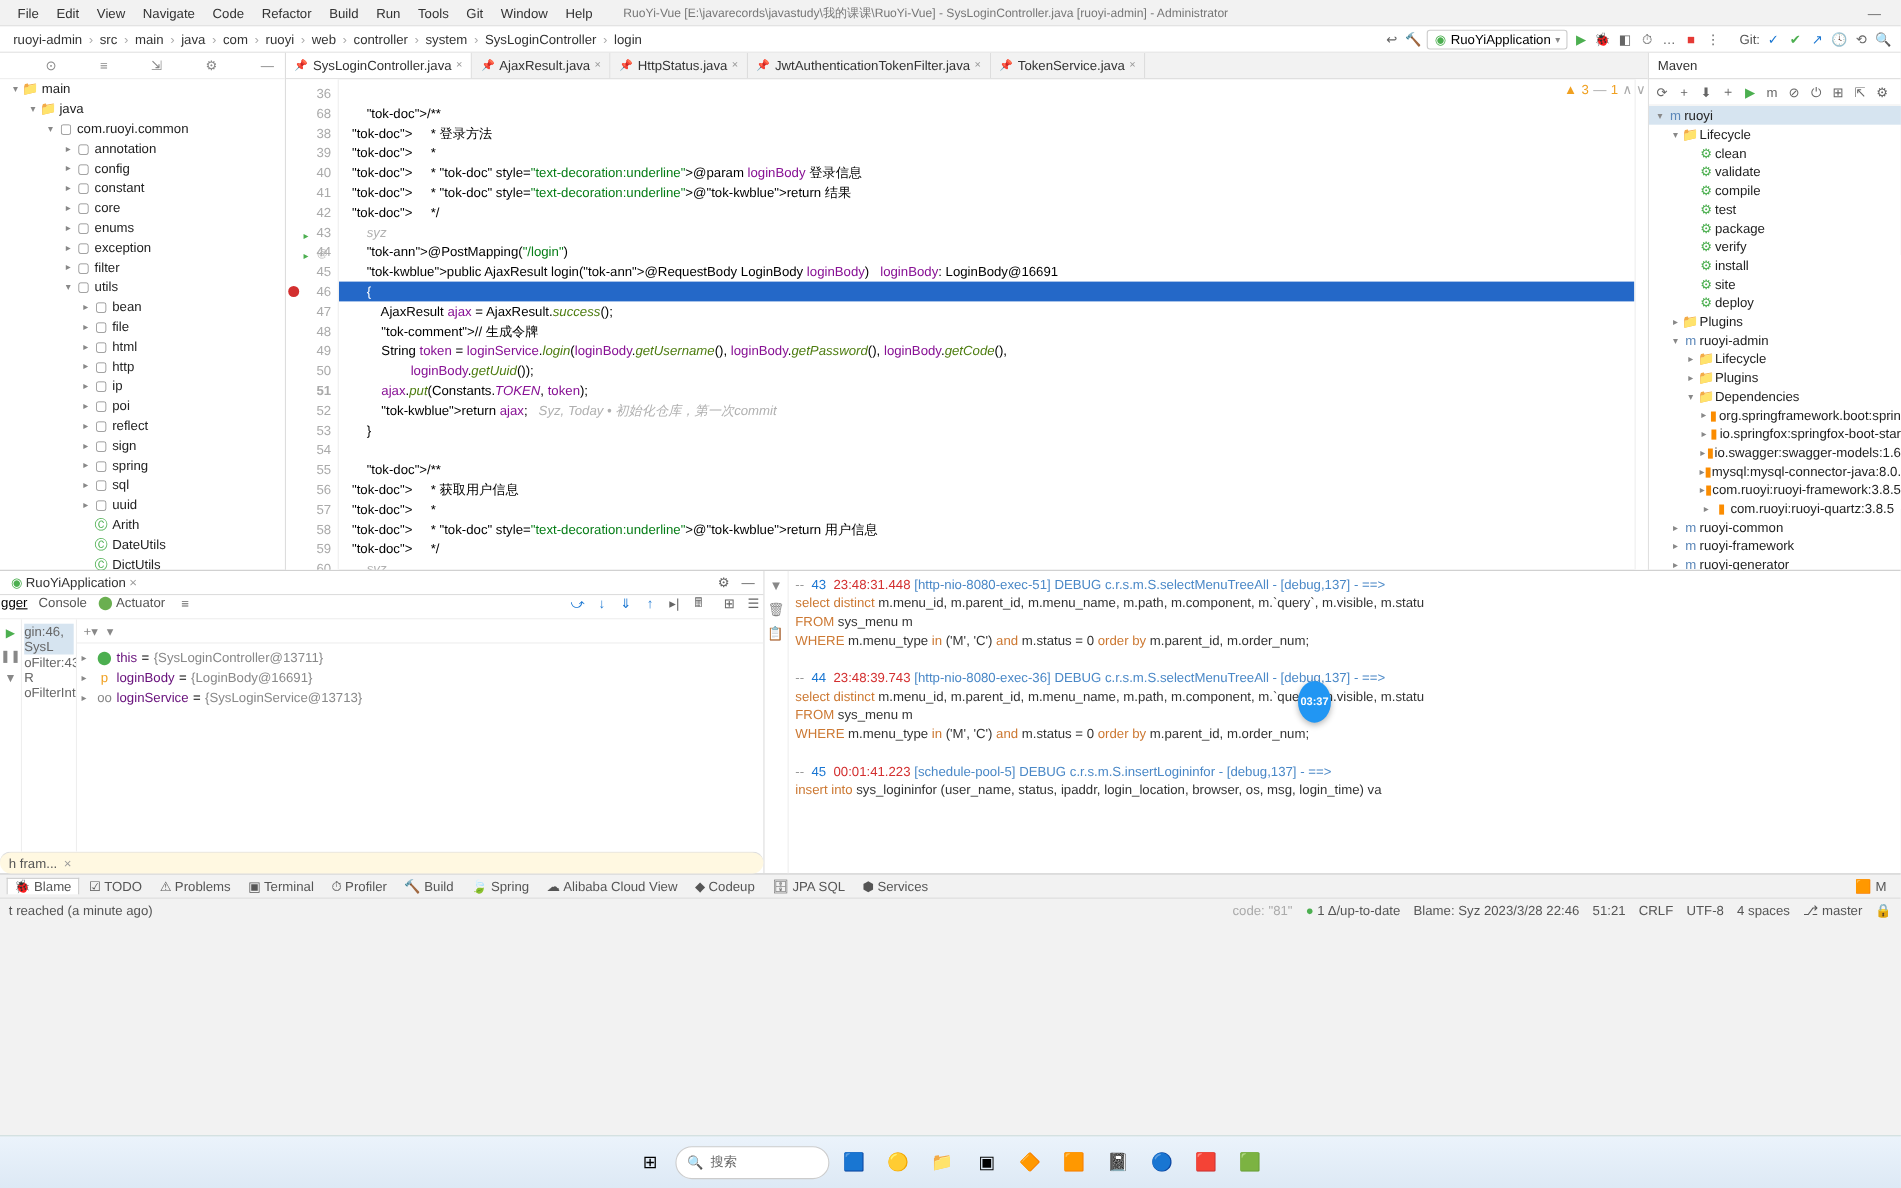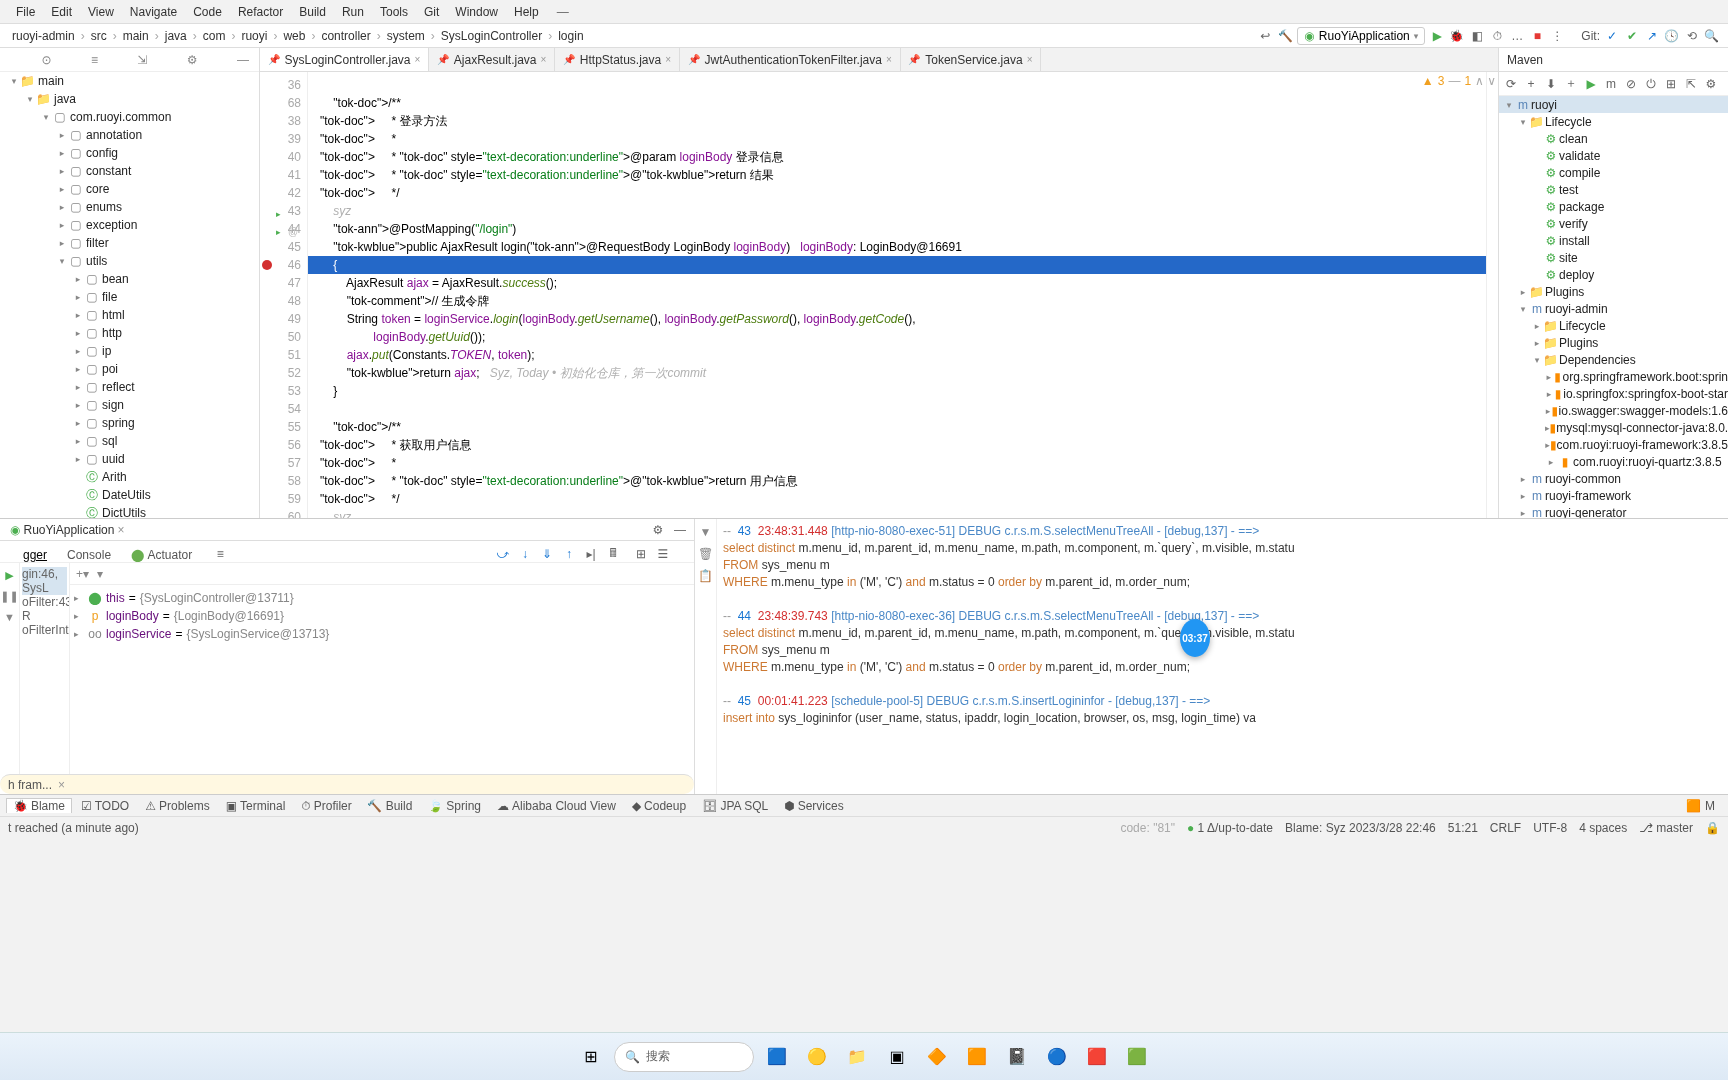--- a/index.html
+++ b/index.html
@@ -73,21 +73,21 @@
   .mvn-jar { color: #fb8c00; }
   .mvn-label { color: #222; }
 
   
   .debug-panel { height: 276px; background: #fff; border-top: 1px solid #ccc; display: flex; }
   .debug-left { flex: 0 0 695px; display: flex; flex-direction: column; border-right: 1px solid #ddd; }
   .debug-tab-row { height: 22px; display: flex; align-items: center; border-bottom: 1px solid #ddd; padding: 0 6px; gap: 6px; }
   .debug-tab-row .run-tab { color: #333; padding: 0 4px; cursor: pointer; display: flex; align-items: center; gap: 3px; }
   .debug-tab-row .run-tab.active { font-weight: 500; }
   .debug-tab-row .spacer { flex: 1; }
-  .debug-sub-tabs { height: 22px; display: flex; align-items: flex-end; border-bottom: 1px solid #eee; padding: 0 23px; gap: 20px; }
+  .debug-sub-tabs { height: 22px; display: flex; align-items: flex-start; border-bottom: 1px solid #eee; padding: 0 1px; gap: 10px; }
   .debug-sub-tabs .stab { color: #555; cursor: pointer; display: flex; align-items: center; gap: 3px; }
   .debug-sub-tabs .stab.active { color: #000; text-decoration: underline; }
   .dbg-toolbar-icons { margin-left: auto; display: flex; gap: 6px; color: #666; }
   .dbg-toolbar-icons span { cursor: pointer; }
   .debug-body { flex: 1; display: flex; }
   .debug-side-gutter { width: 20px; display: flex; flex-direction: column; align-items: center; gap: 8px; padding-top: 6px; border-right: 1px solid #eee; }
   .debug-side-gutter span { color: #888; cursor: pointer; font-size: 11px; }
   .debug-frames { width: 50px; border-right: 1px solid #eee; font-size: 11px; color: #666; padding: 4px 2px; overflow: hidden; }
   .debug-vars { flex: 1; display: flex; flex-direction: column; }
   .eval-bar { height: 22px; border-bottom: 1px solid #eee; display: flex; align-items: center; padding: 0 6px; gap: 8px; color: #aaa; }
@@ -141,20 +141,21 @@
   <span class="menu-item">View</span>
   <span class="menu-item">Navigate</span>
   <span class="menu-item">Code</span>
   <span class="menu-item">Refactor</span>
   <span class="menu-item">Build</span>
   <span class="menu-item">Run</span>
   <span class="menu-item">Tools</span>
   <span class="menu-item">Git</span>
   <span class="menu-item">Window</span>
   <span class="menu-item">Help</span>
+  <span class="title">RuoYi-Vue [E:\javarecords\javastudy\我的课课\RuoYi-Vue] - SysLoginController.java [ruoyi-admin] - Administrator</span>
   <span class="win-btn">—</span>
 </div>
 
 <div class="toolbar">
   <div class="breadcrumbs">
     <span class="crumb">ruoyi-admin</span>
       <span class="sep">›</span>
     <span class="crumb">src</span>
       <span class="sep">›</span>
     <span class="crumb">main</span>
@@ -385,21 +386,21 @@
           <div style="position: relative; height: 18px;">41</div>
           <div style="position: relative; height: 18px;">42</div>
           <div style="position: relative; height: 18px;">43<span class="arrow-green" style="top: 3px;">▸</span></div>
           <div style="position: relative; height: 18px;">44<span class="arrow-green" style="top: 3px;">▸</span><span class="link-ic" style="top: 3px;">@</span></div>
           <div style="position: relative; height: 18px;">45</div>
           <div style="position: relative; height: 18px;">46<span class="bp" style="top: 4px;"></span></div>
           <div style="position: relative; height: 18px;">47</div>
           <div style="position: relative; height: 18px;">48</div>
           <div style="position: relative; height: 18px;">49</div>
           <div style="position: relative; height: 18px;">50</div>
-          <div style="position: relative; height: 18px;">51</div>
+          <div style="position: relative; height: 18px; font-weight: bold;">51</div>
           <div style="position: relative; height: 18px;">52</div>
           <div style="position: relative; height: 18px;">53</div>
           <div style="position: relative; height: 18px;">54</div>
           <div style="position: relative; height: 18px;">55</div>
           <div style="position: relative; height: 18px;">56</div>
           <div style="position: relative; height: 18px;">57</div>
           <div style="position: relative; height: 18px;">58</div>
           <div style="position: relative; height: 18px;">59</div>
           <div style="position: relative; height: 18px;">60</div>
         </div>

